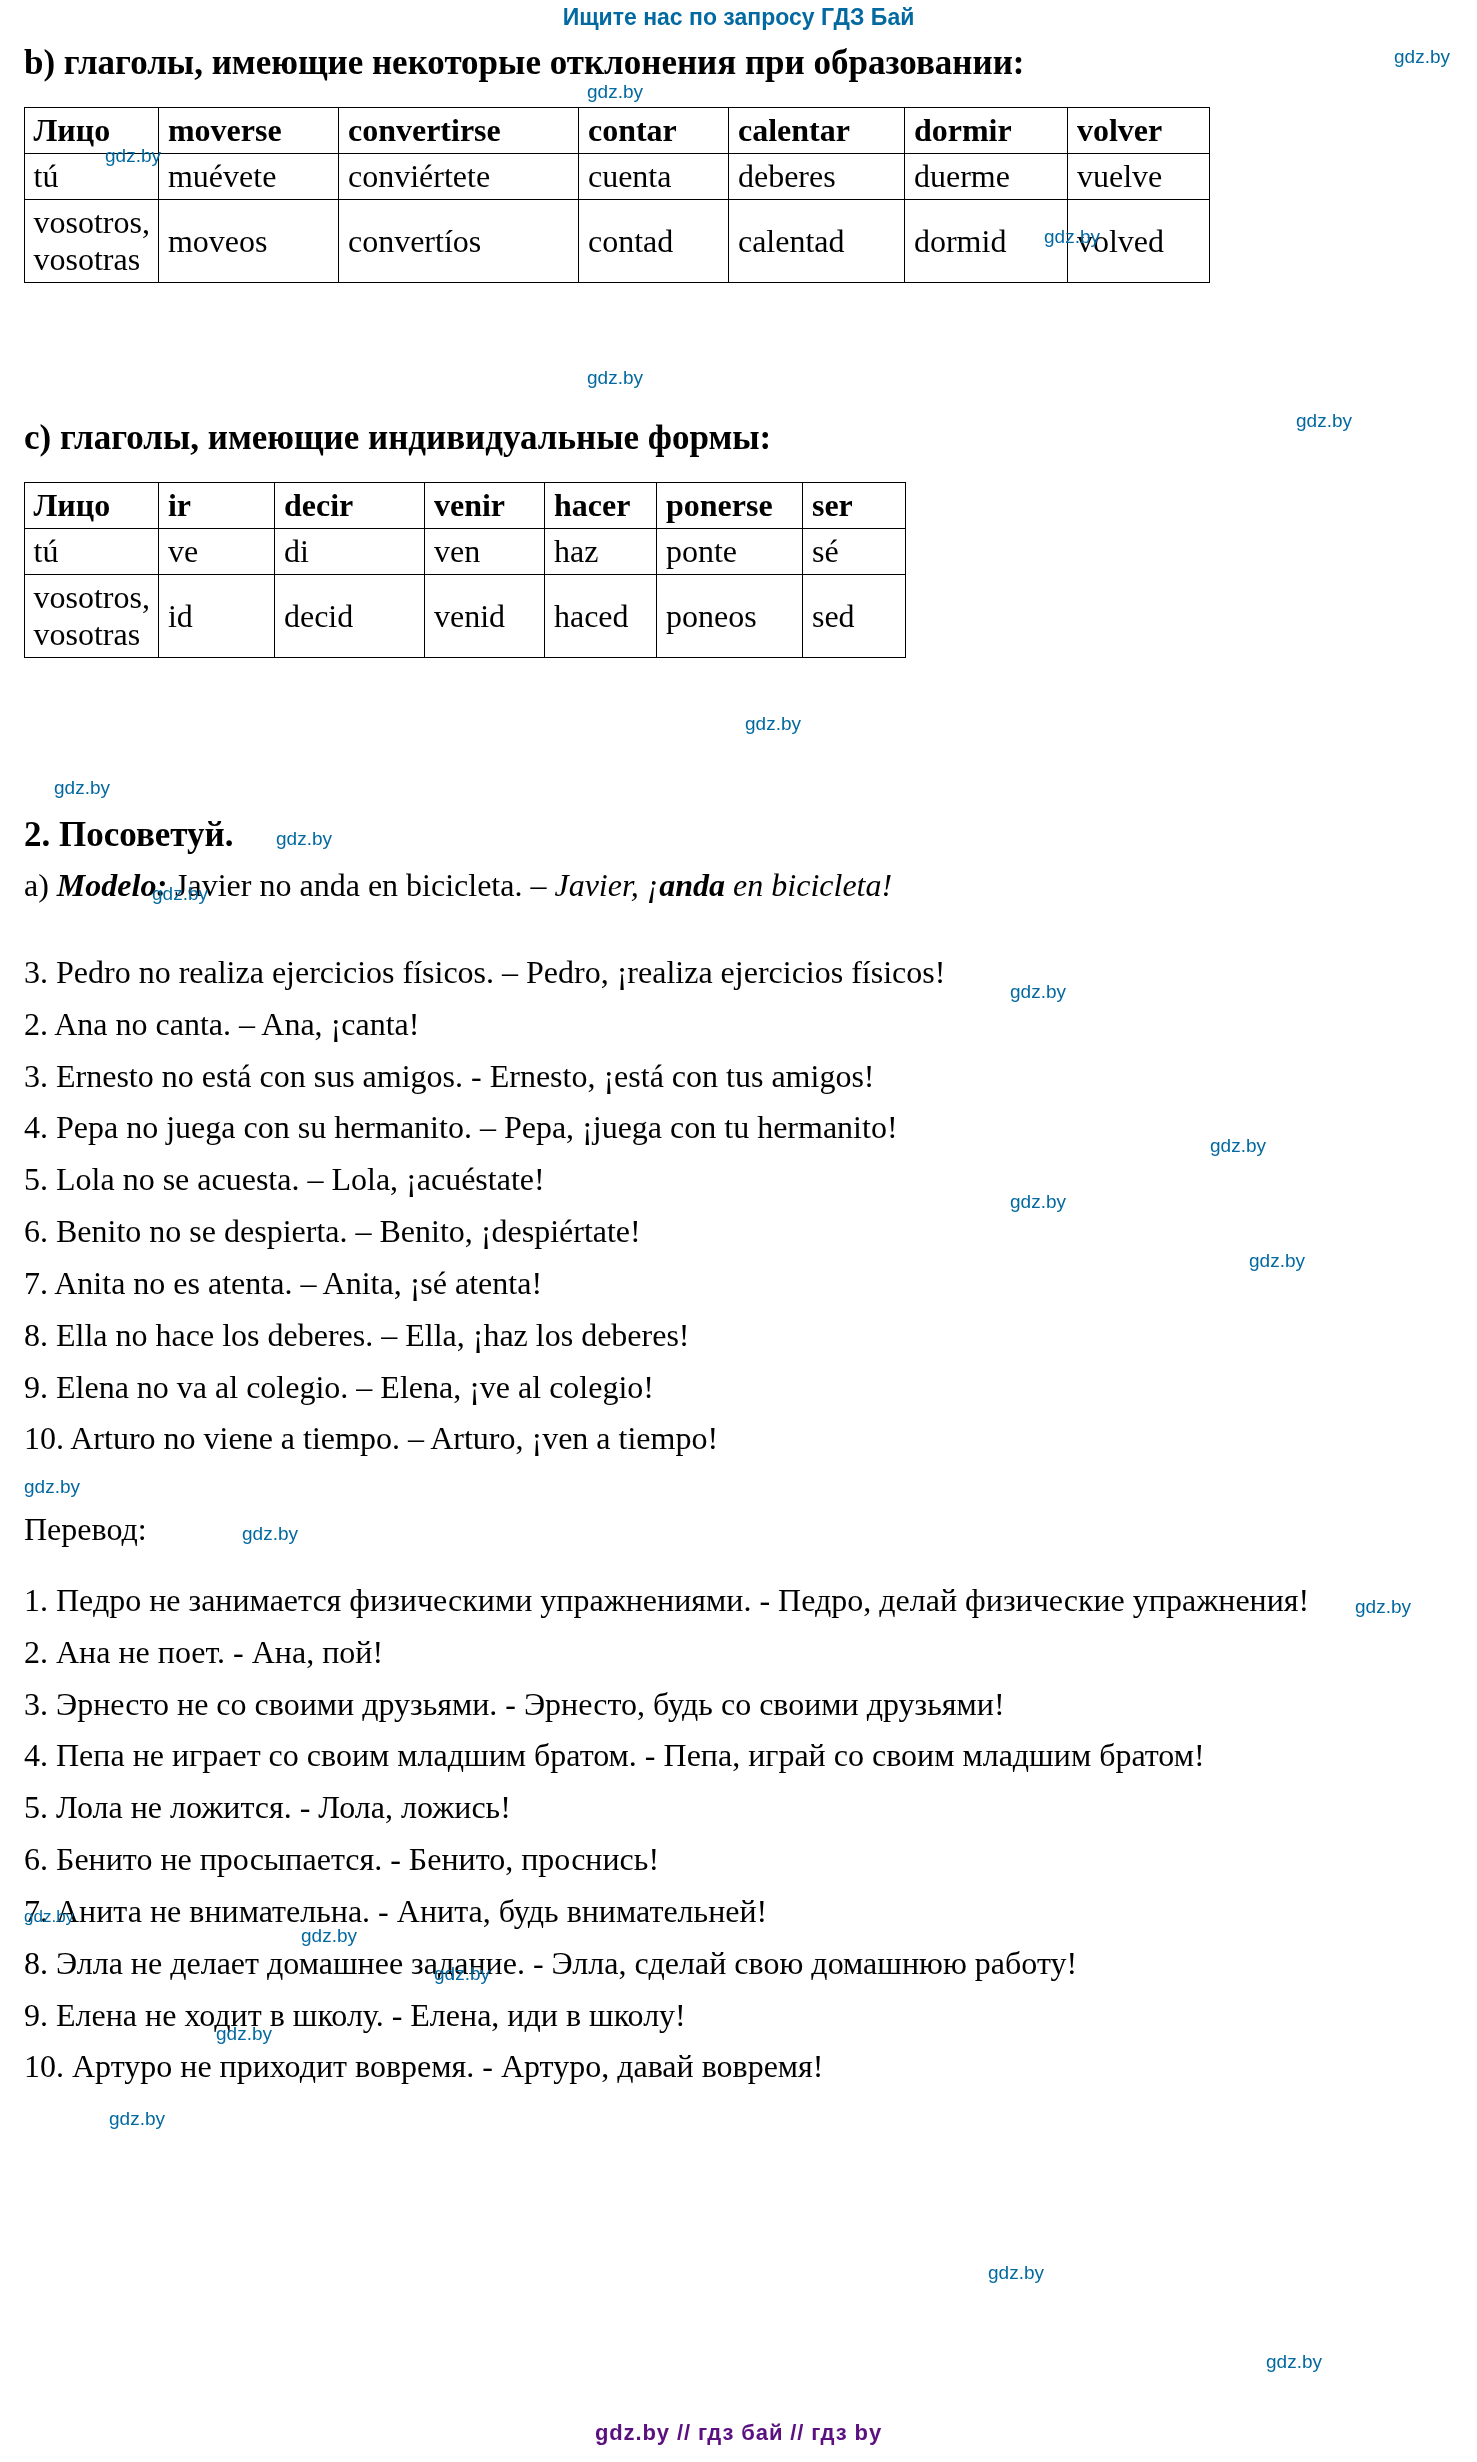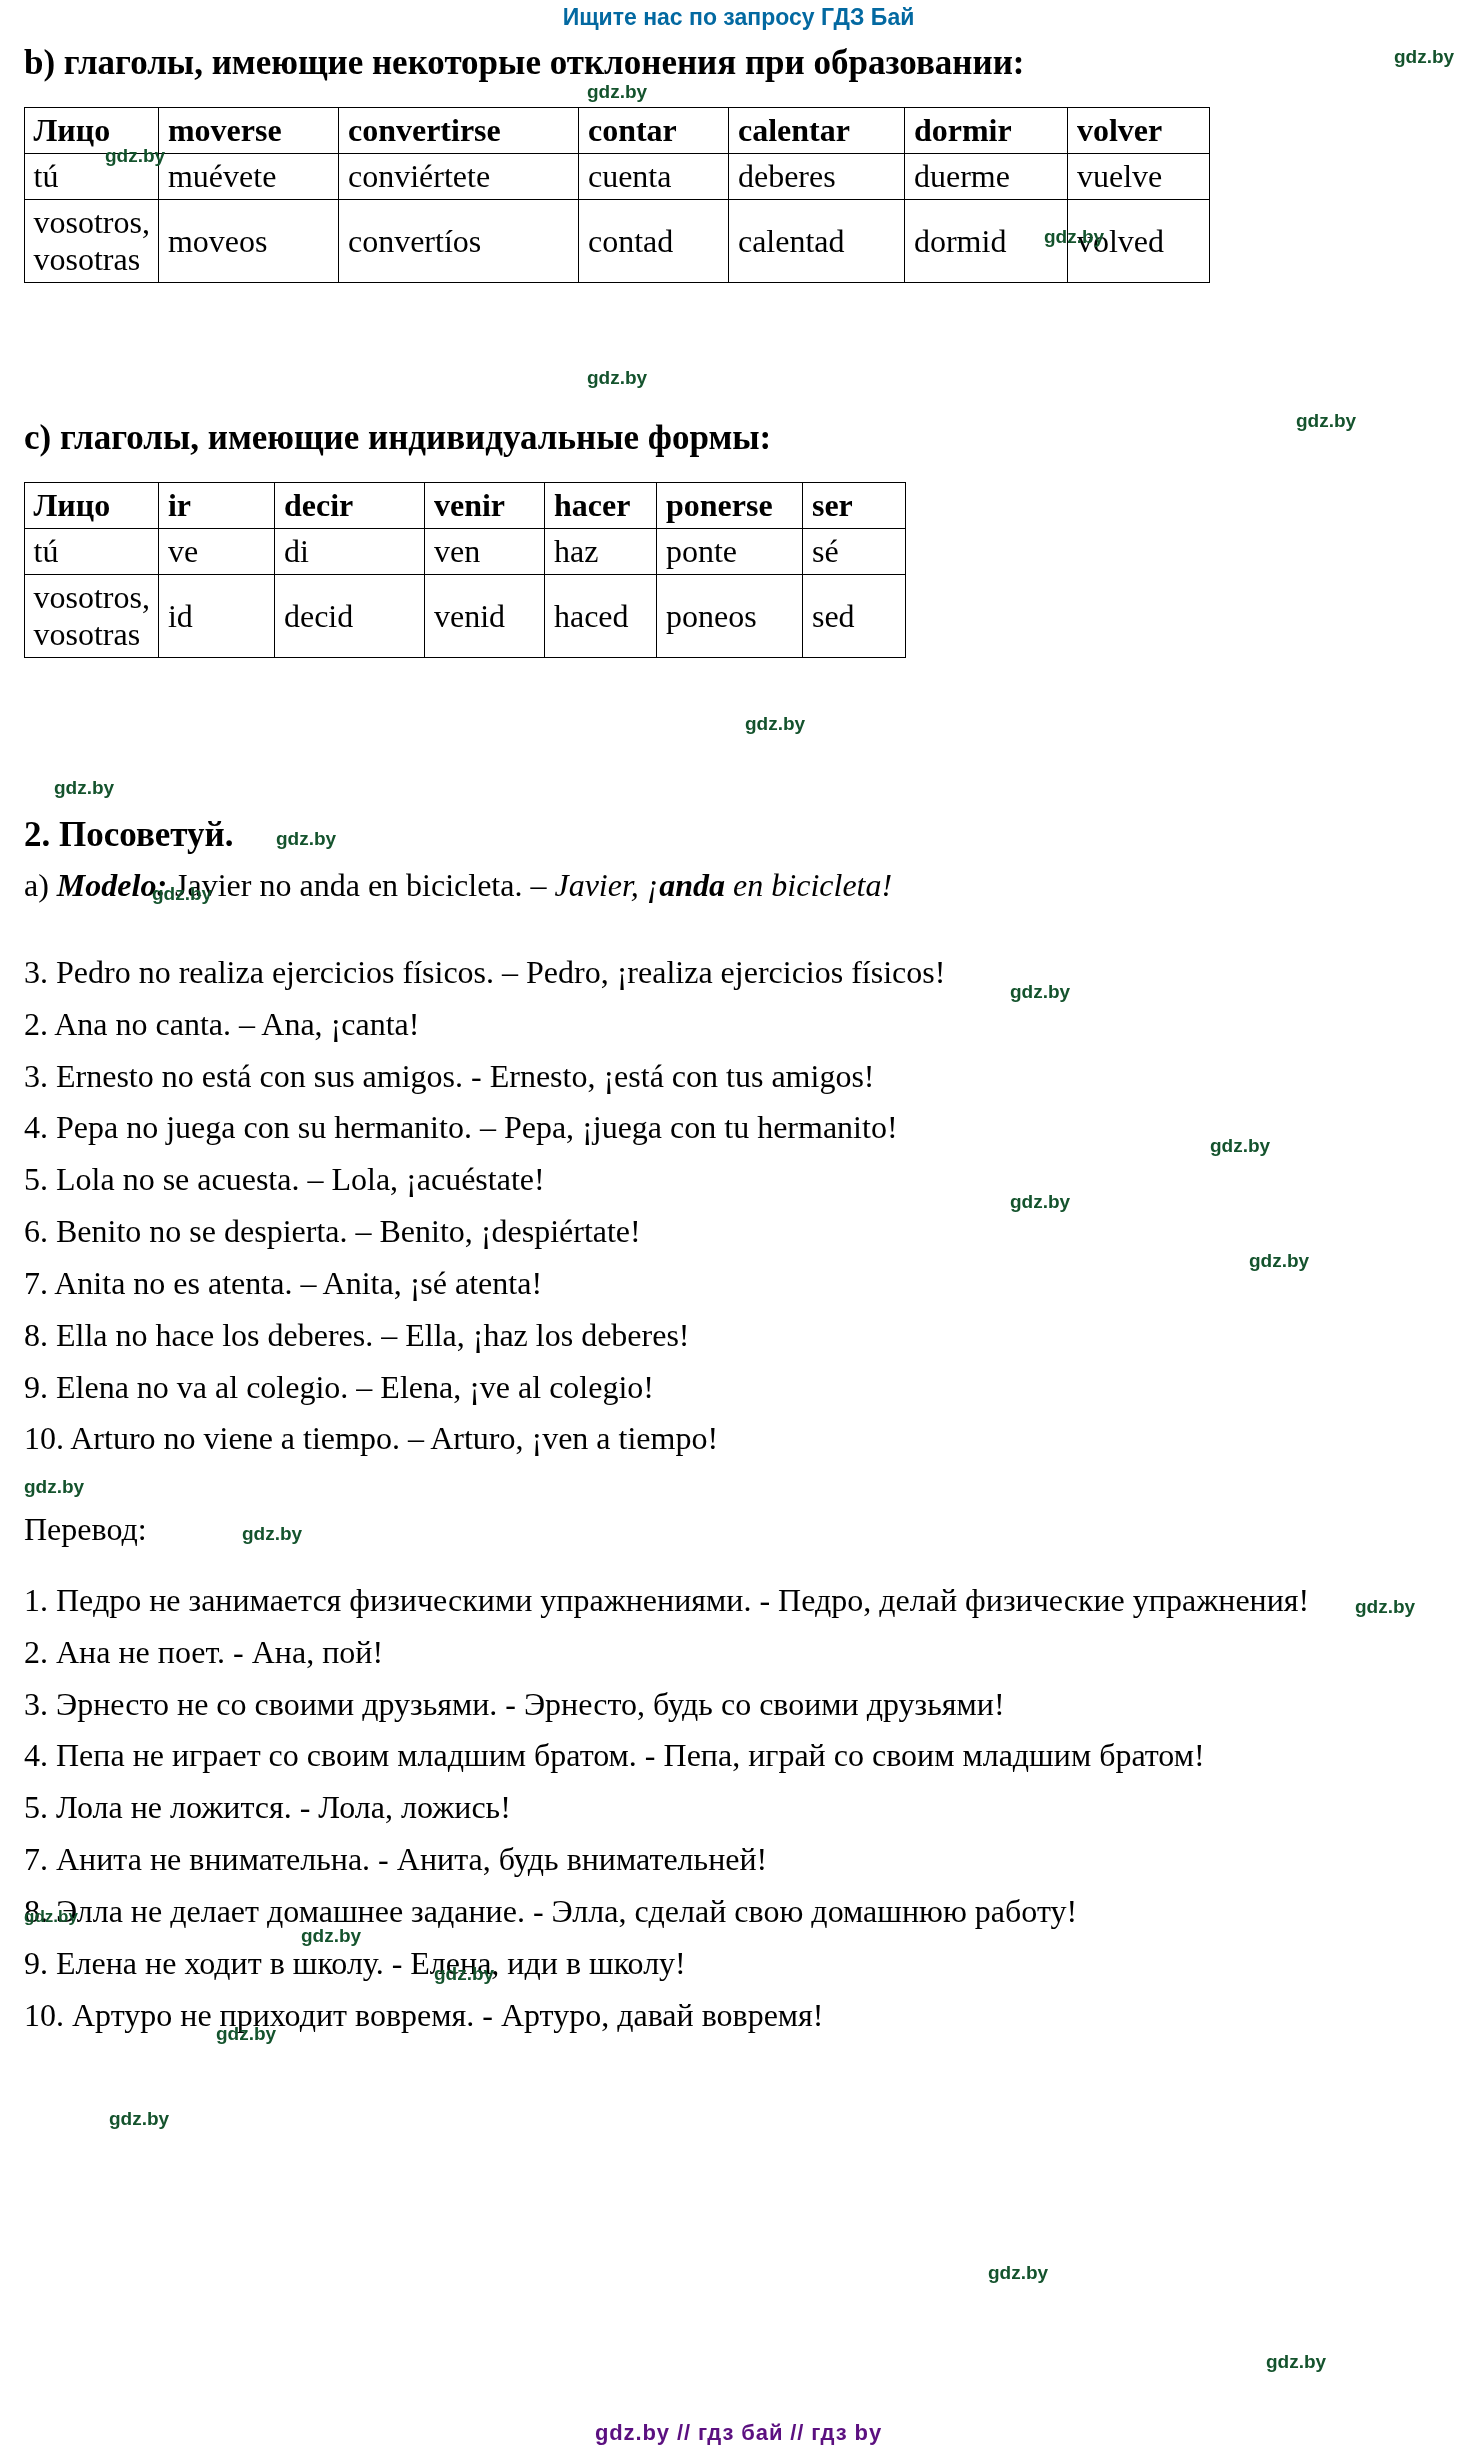--- a/index.html
+++ b/index.html
@@ -203,22 +203,22 @@
     font-weight: 700;
     color: #5b1080;
     letter-spacing: 0.9px;
   }
 
   
   .watermark {
     position: absolute;
     font-family: "Liberation Sans", "DejaVu Sans", sans-serif;
     font-size: 19px;
-    font-weight: 700;
-    color: #14532d;
+    font-weight: 400;
+    color: #0369a1;
     white-space: nowrap;
     pointer-events: none;
   }
   .watermark.small { font-size: 17px; }
 </style>
 </head>
 <body>
 
 <div class="promo-banner">
   <span class="promo-text">Ищите нас по запросу ГДЗ Бай</span>
@@ -341,20 +341,21 @@
 
     <div class="translation-title">Перевод:</div>
     <span class="watermark" style="top:1489px; left:218px;">gdz.by</span>
 
     <ul class="translation-list">
       <li>1. Педро не занимается физическими упражнениями. - Педро, делай физические упражнения!</li>
       <li>2. Ана не поет. - Ана, пой!</li>
       <li>3. Эрнесто не со своими друзьями. - Эрнесто, будь со своими друзьями!</li>
       <li>4. Пепа не играет со своим младшим братом. - Пепа, играй со своим младшим братом!</li>
       <li>5. Лола не ложится. - Лола, ложись!</li>
+      <li>6. Бенито не просыпается. - Бенито, проснись!</li>
       <li>7. Анита не внимательна. - Анита, будь внимательней!</li>
       <li>8. Элла не делает домашнее задание. - Элла, сделай свою домашнюю работу!</li>
       <li>9. Елена не ходит в школу. - Елена, иди в школу!</li>
       <li>10. Артуро не приходит вовремя. - Артуро, давай вовремя!</li>
     </ul>
     <span class="watermark" style="top:1562px; left:1331px;">gdz.by</span>
     <span class="watermark small" style="top:1873px; left:0px;">gdz.by</span>
     <span class="watermark" style="top:1891px; left:277px;">gdz.by</span>
     <span class="watermark" style="top:1929px; left:410px;">gdz.by</span>
     <span class="watermark" style="top:1989px; left:192px;">gdz.by</span>

